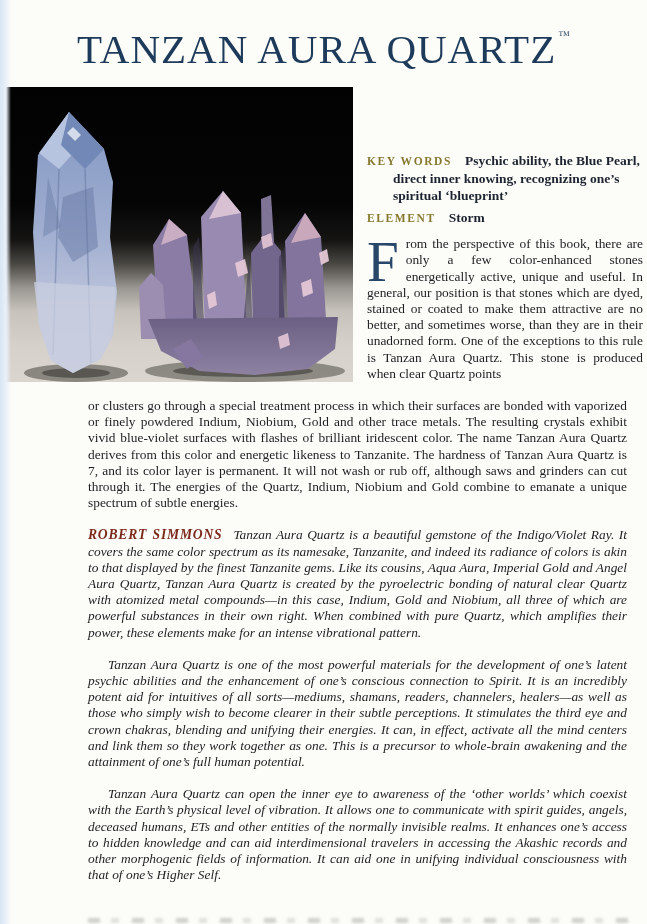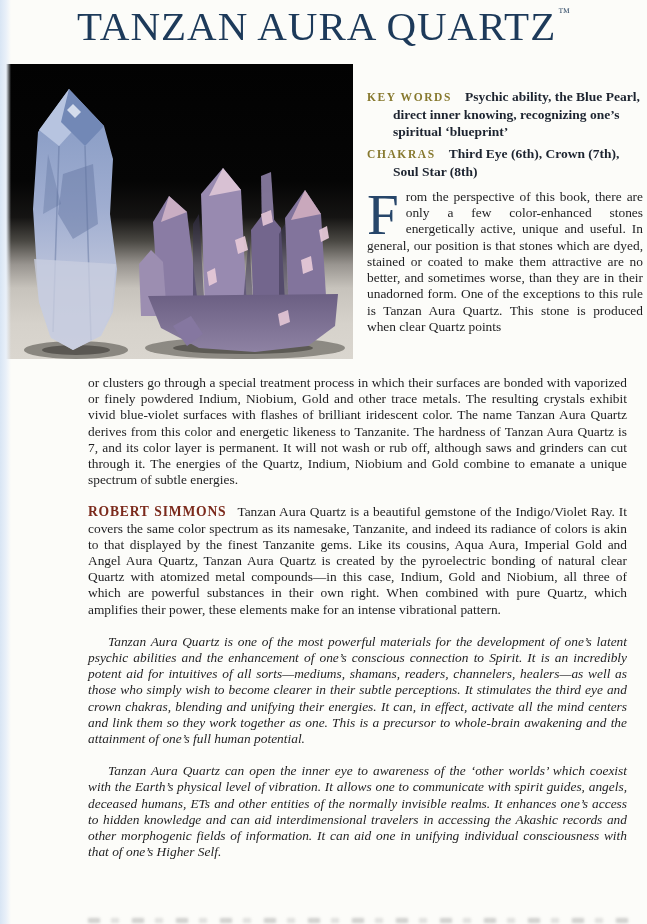--- a/index.html
+++ b/index.html
@@ -7,26 +7,26 @@
     width:647px;height:924px;position:relative;overflow:hidden;
     background:#fcfcf9;
     font-family:"Liberation Serif","DejaVu Serif",serif;
     color:#212121;
   }
   .edge-strip{
     position:absolute;left:0;top:0;bottom:0;width:11px;
     background:linear-gradient(90deg,#d8e5f4 0%,#e9f0f9 55%,rgba(252,252,249,0) 100%);
   }
   .page-title{
-    margin:1px;padding-top:5px;text-align:center;
+    margin:8px;padding-top:21px;text-align:center;
     font-size:41px;line-height:1.0;font-weight:400;
     letter-spacing:1px;color:#1d3a5a;white-space:nowrap;
   }
   .tm{font-size:12px;vertical-align:24px;letter-spacing:0;margin-left:2px;color:#3c546f;}
-  .hero{display:flex;align-items:center;margin-top:17px;}
+  .hero{display:flex;align-items:flex-end;margin-top:17px;}
   .photo-wrap{width:350px;height:295px;flex:0 0 auto;margin-left:3px;background:#000;}
   .photo-wrap svg{display:block;width:100%;height:100%;}
   .right-col{flex:1 1 auto;margin-left:14px;margin-right:4px;}
   .kv{
     font-size:13.5px;line-height:17px;font-weight:bold;color:#1d2430;
     padding-left:26px;text-indent:-26px;margin:0 0 5px 0;
   }
   .kv .label{
     color:#87792f;font-size:11.5px;letter-spacing:1.6px;margin-right:13px;
     font-family:"Liberation Serif","DejaVu Serif",serif;
@@ -37,21 +37,21 @@
   }
   .dropcap{
     float:left;font-size:57px;line-height:44px;padding-top:4px;
     margin:0 7px 0 0;color:#27466a;
   }
   .flow{
     margin-left:72px;width:571px;text-align:justify;
     font-size:13.4px;line-height:16.2px;color:#1e1e20;
   }
   .flow p{margin:16px;}
-  .author-para{margin-top:14px !important;}
+  .author-para{margin-top:14px !important;font-style:italic;}
   .author-label{
     font-weight:bold;color:#7b2a1c;letter-spacing:0.8px;
     margin-right:11px;font-size:13.6px;
   }
   .indented{text-indent:20px;font-style:italic;}
   .cut-line{
     position:absolute;left:88px;right:8px;bottom:1px;height:5px;
     background:repeating-linear-gradient(90deg,
       rgba(110,110,110,.30) 0 12px, rgba(255,255,255,0) 12px 23px,
       rgba(130,130,130,.22) 23px 31px, rgba(255,255,255,0) 31px 44px);
@@ -124,21 +124,21 @@
       <polygon points="232,176 242,172 245,186 235,190" fill="#e4c7d6" opacity="0.95"></polygon>
       <polygon points="298,196 308,192 310,206 300,210" fill="#e4c7d6" opacity="0.95"></polygon>
       <polygon points="204,208 212,204 214,218 206,222" fill="#e4c7d6" opacity="0.95"></polygon>
       <polygon points="316,166 324,162 326,174 318,178" fill="#e4c7d6" opacity="0.95"></polygon>
       <polygon points="258,150 268,146 270,158 260,162" fill="#e4c7d6" opacity="0.9"></polygon>
       <polygon points="275,250 285,246 287,258 277,262" fill="#e4c7d6" opacity="0.9"></polygon>
     </svg>
   </div>
   <div class="right-col">
     <p class="kv"><span class="label">KEY WORDS</span><span>Psychic ability, the Blue Pearl, direct inner knowing, recognizing one’s spiritual ‘blueprint’</span></p>
-    <p class="kv"><span class="label">CHAKRAS</span><span>Third Eye (6th), Crown (7th), Soul Star (8th)</span></p>
+    <p class="kv"><span class="label">ELEMENT</span><span>Storm</span></p>
     <p class="intro"><span class="dropcap">F</span><span>rom the perspective of this book, there are only a few color-enhanced stones energetically active, unique and useful. In general, our position is that stones which are dyed, stained or coated to make them attractive are no better, and sometimes worse, than they are in their unadorned form. One of the exceptions to this rule is Tanzan Aura Quartz. This stone is produced when clear Quartz points</span></p>
   </div>
 </div>
 
 <div class="flow">
   <p>or clusters go through a special treatment process in which their surfaces are bonded with vaporized or finely powdered Indium, Niobium, Gold and other trace metals. The resulting crystals exhibit vivid blue-violet surfaces with flashes of brilliant iridescent color. The name Tanzan Aura Quartz derives from this color and energetic likeness to Tanzanite. The hardness of Tanzan Aura Quartz is 7, and its color layer is permanent. It will not wash or rub off, although saws and grinders can cut through it. The energies of the Quartz, Indium, Niobium and Gold combine to emanate a unique spectrum of subtle energies.</p>
   <p class="author-para"><span class="author-label">ROBERT SIMMONS</span><span>Tanzan Aura Quartz is a beautiful gemstone of the Indigo/Violet Ray. It covers the same color spectrum as its namesake, Tanzanite, and indeed its radiance of colors is akin to that displayed by the finest Tanzanite gems. Like its cousins, Aqua Aura, Imperial Gold and Angel Aura Quartz, Tanzan Aura Quartz is created by the pyroelectric bonding of natural clear Quartz with atomized metal compounds—in this case, Indium, Gold and Niobium, all three of which are powerful substances in their own right. When combined with pure Quartz, which amplifies their power, these elements make for an intense vibrational pattern.</span></p>
   <p class="indented">Tanzan Aura Quartz is one of the most powerful materials for the development of one’s latent psychic abilities and the enhancement of one’s conscious connection to Spirit. It is an incredibly potent aid for intuitives of all sorts—mediums, shamans, readers, channelers, healers—as well as those who simply wish to become clearer in their subtle perceptions. It stimulates the third eye and crown chakras, blending and unifying their energies. It can, in effect, activate all the mind centers and link them so they work together as one. This is a precursor to whole-brain awakening and the attainment of one’s full human potential.</p>
   <p class="indented">Tanzan Aura Quartz can open the inner eye to awareness of the ‘other worlds’ which coexist with the Earth’s physical level of vibration. It allows one to communicate with spirit guides, angels, deceased humans, ETs and other entities of the normally invisible realms. It enhances one’s access to hidden knowledge and can aid interdimensional travelers in accessing the Akashic records and other morphogenic fields of information. It can aid one in unifying individual consciousness with that of one’s Higher Self.</p>
 </div>

